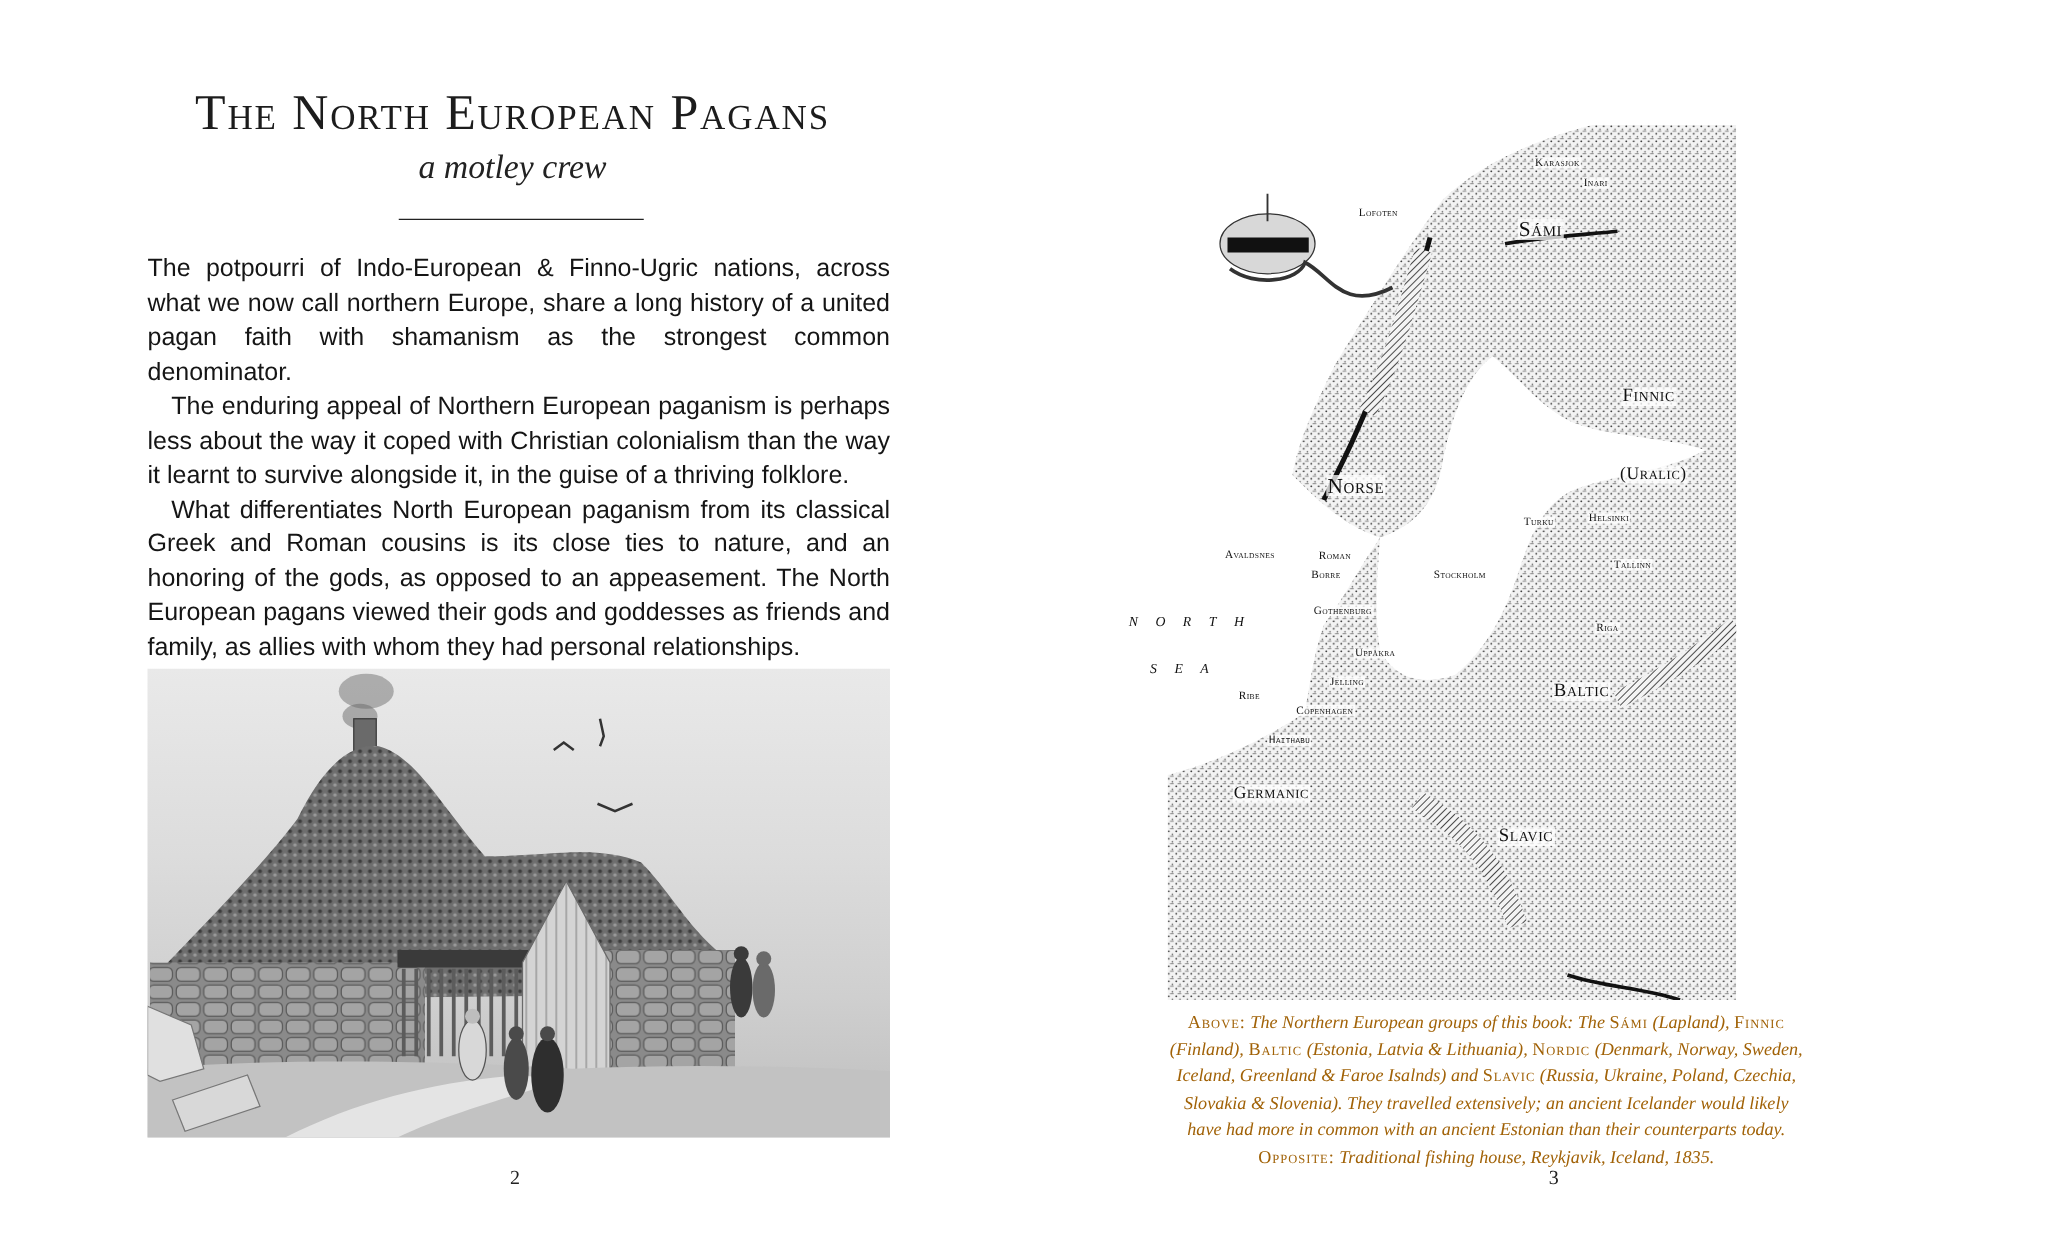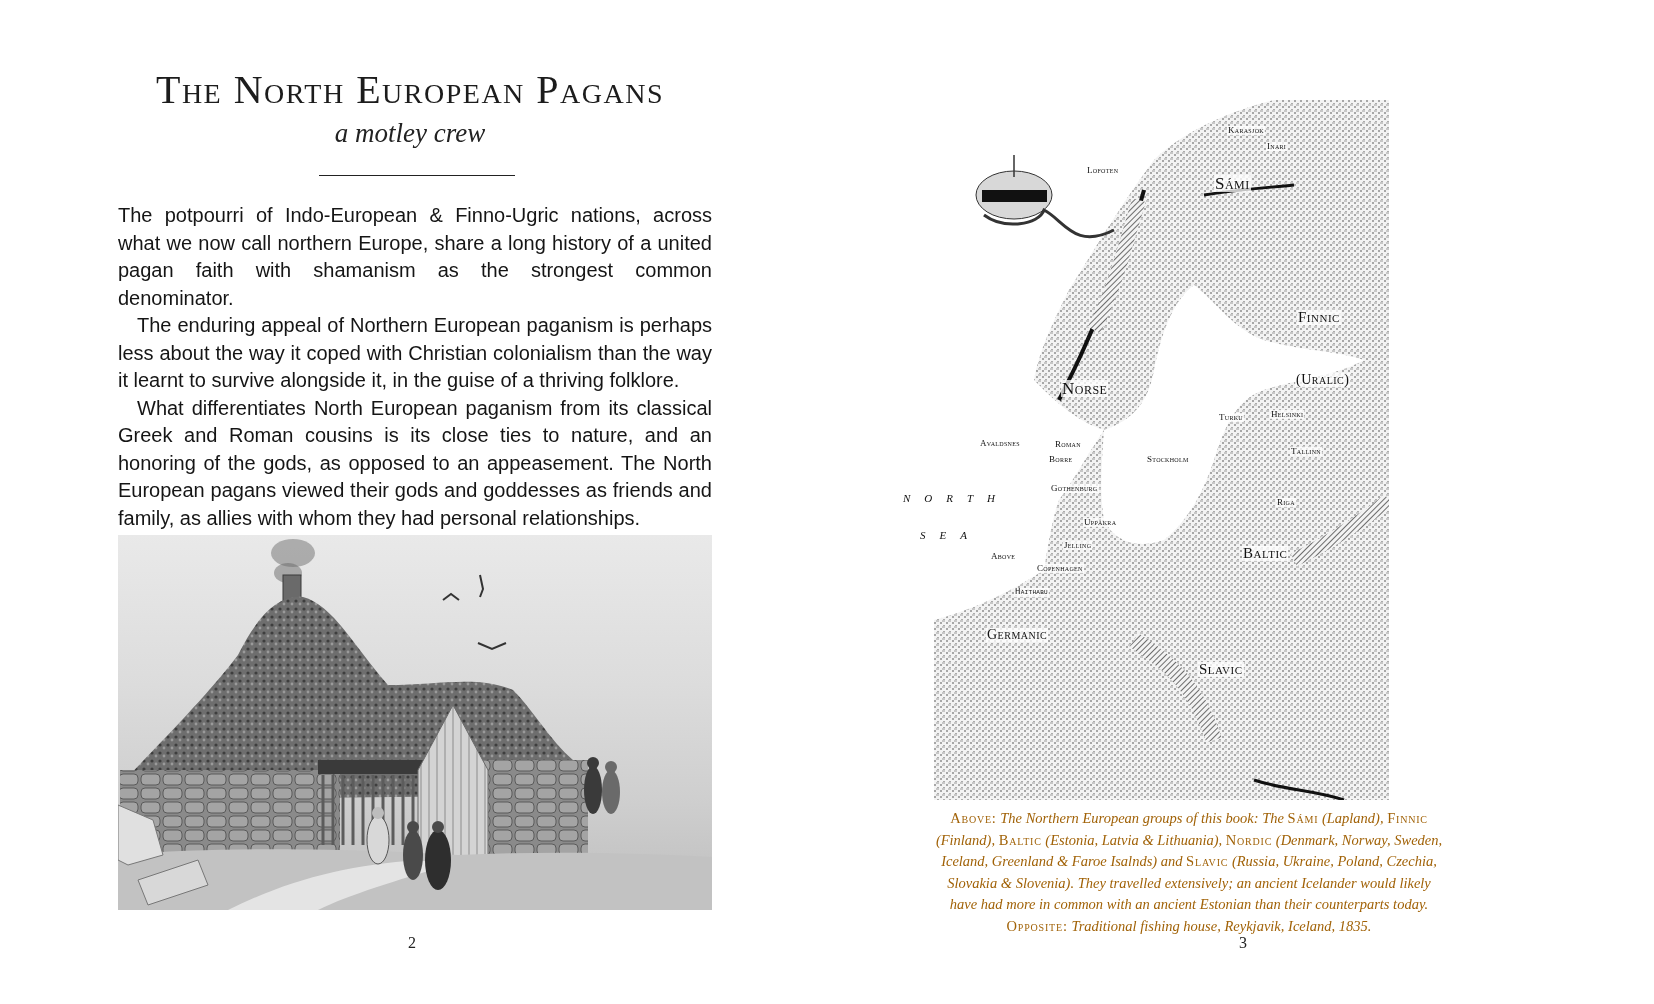--- a/index.html
+++ b/index.html
@@ -168,21 +168,21 @@
     <div class="map-label sm" style="left:45px;top:339px;">Avaldsnes</div>
     <div class="map-label sm" style="left:120px;top:340px;">Roman</div>
     <div class="map-label sm" style="left:114px;top:355px;">Borre</div>
     <div class="map-label sm" style="left:212px;top:355px;">Stockholm</div>
     <div class="map-label sm" style="left:284px;top:313px;">Turku</div>
     <div class="map-label sm" style="left:336px;top:310px;">Helsinki</div>
     <div class="map-label sm" style="left:356px;top:347px;">Tallinn</div>
     <div class="map-label sm" style="left:116px;top:384px;">Gothenburg</div>
     <div class="map-label sm" style="left:149px;top:418px;">Uppåkra</div>
     <div class="map-label sm" style="left:89px;top:441px;margin-left:40px;">Jelling</div>
-    <div class="map-label sm" style="left:56px;top:452px;">Above</div>
+    <div class="map-label sm" style="left:56px;top:452px;">Ribe</div>
     <div class="map-label sm" style="left:102px;top:464px;">Copenhagen</div>
     <div class="map-label sm" style="left:80px;top:488px;font-family:Liberation Mono, monospace;">Haithabu</div>
     <div class="map-label sm" style="left:342px;top:398px;">Riga</div>
     <div class="map-label lg" style="left:308px;top:446px;font-size:15px;">Baltic</div>
     <div class="map-label lg" style="left:52px;top:528px;font-size:14px;">Germanic</div>
     <div class="map-label lg" style="left:264px;top:562px;font-size:15px;">Slavic</div>
     <div class="map-label sea" style="left:-32px;top:393px;">NORTH</div>
     <div class="map-label sea" style="left:-15px;top:430px;">SEA</div>
   </div>
 

